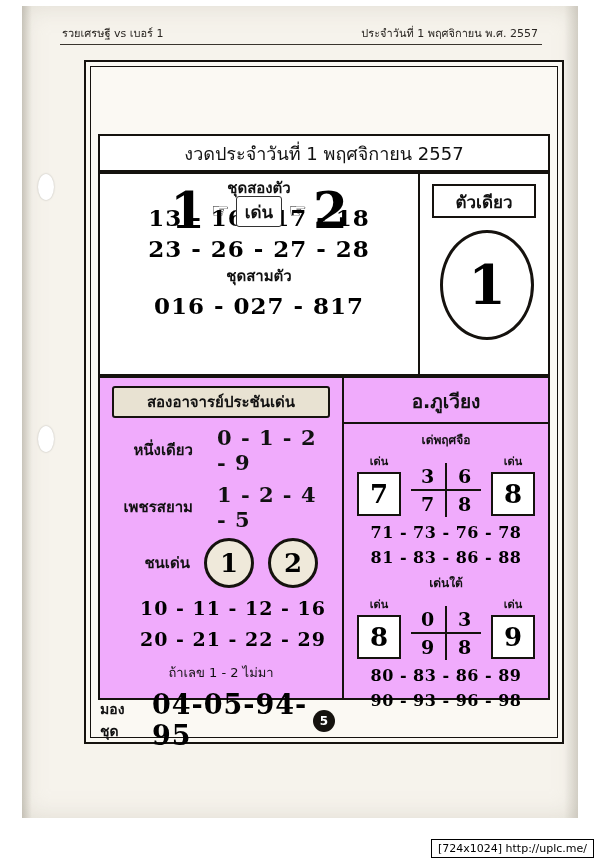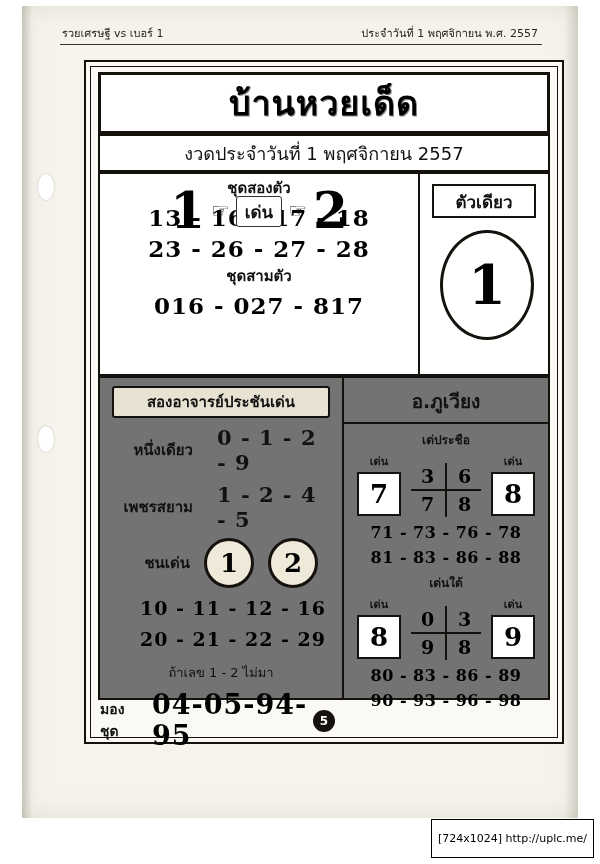--- a/index.html
+++ b/index.html
@@ -238,21 +238,21 @@
   }
 
   
   .sec2 {
     position: absolute;
     left: 12px;
     right: 12px;
     top: 314px;
     bottom: 42px;
     border: 2px solid #15120e;
-    background: #737373;
+    background: #f0abfc;
   }
   .col-left {
     position: absolute;
     left: 0; top: 0; bottom: 0;
     width: 242px;
     border-right: 2px solid #15120e;
   }
   .col-right {
     position: absolute;
     left: 244px; right: 0; top: 0; bottom: 0;
@@ -432,21 +432,21 @@
     font-weight: bold;
   }
 
   
   .footer {
     position: absolute;
     right: 6px;
     bottom: 6px;
     border: 1px solid #000;
     background: #ffffff;
-    padding: 12px 6px;
+    padding: 2px 6px;
     font-size: 11px;
     color: #000;
     font-family: "DejaVu Sans", sans-serif;
   }
 </style>
 </head>
 <body>
 
 <div class="page">
   <div class="scan">
@@ -456,23 +456,20 @@
 
     <div class="runhead">
       <span class="left">รวยเศรษฐี vs เบอร์ 1</span>
       <span class="right">ประจำวันที่ 1 พฤศจิกายน พ.ศ. 2557</span>
     </div>
     <div class="rule"></div>
 
     <div class="frame">
       <div class="inner-frame"></div>
 
-      <div class="masthead">
-        <div class="title">บ้านหวยเด็ด</div>
-      </div>
 
       <div class="dateband">
         <span>งวดประจำวันที่ 1 พฤศจิกายน 2557</span>
       </div>
 
       <div class="sec1">
         <div class="sec1-left">
           <div class="bigline">
             <span class="bignum">1</span>
             <span class="hand">☞</span>
@@ -523,21 +520,21 @@
             <span class="k">มองชุด</span>
             <span class="v">04-05-94-95</span>
           </div>
         </div>
 
         <div class="col-right">
           <div class="r-title">อ.ภูเวียง</div>
           <div class="r-divider"></div>
 
           <div>
-            <div class="r-caption">เด่ประชือ</div>
+            <div class="r-caption">เด่พฤศจือ</div>
             <div class="cross-wrap">
               <div class="side-col">
                 <div class="lbl">เด่น</div>
                 <div class="sq">7</div>
               </div>
               <div class="quad">
                 <div class="vline"></div>
                 <div class="hline"></div>
                 <div class="q tl">3</div>
                 <div class="q tr">6</div>

